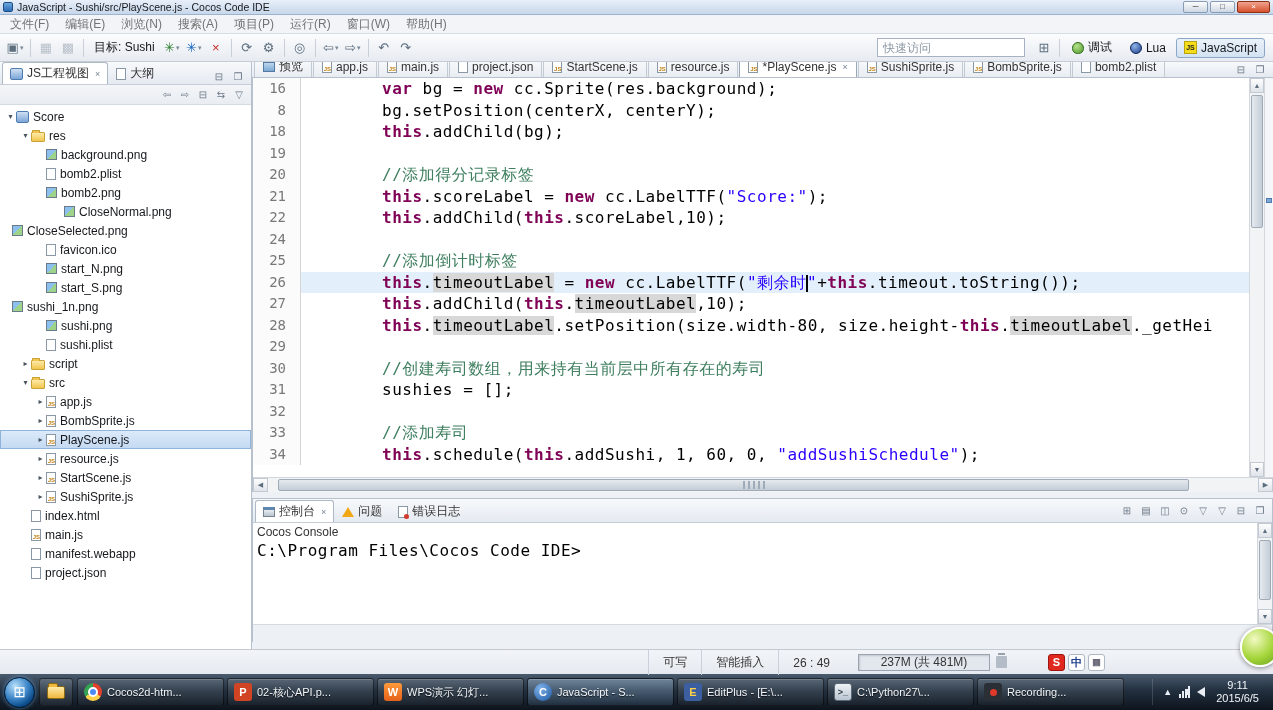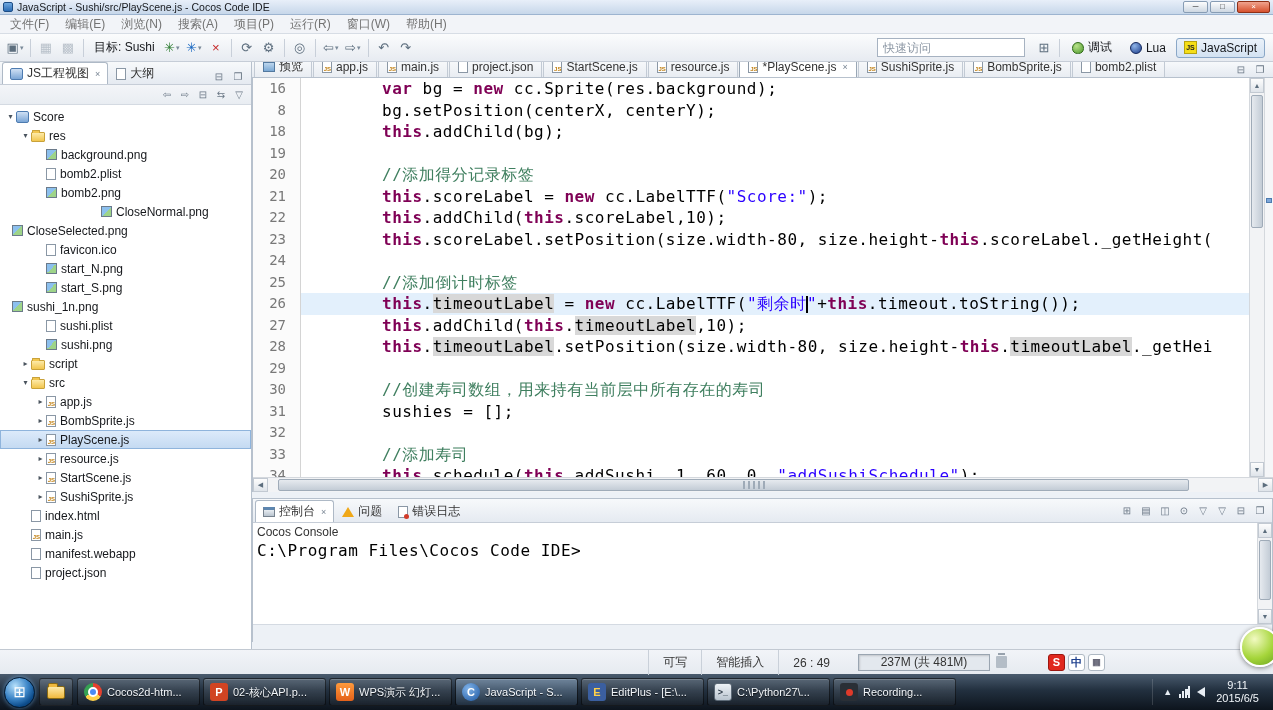--- a/index.html
+++ b/index.html
@@ -123,21 +123,21 @@
 .sg-zh{background:#fff;border:1px solid #aeb8c3;color:#1c3e8c}
 .sg-kb{background:#fff;border:1px solid #aeb8c3;color:#667;font-size:9px}
 
 
 .taskbar{height:36px;background:linear-gradient(#4a5b6e,#22303f 45%,#0d141d);display:flex;align-items:center;padding:0 4px;gap:4px}
 .start-orb{width:31px;height:31px;border-radius:50%;background:radial-gradient(circle at 35% 28%,#b6e0fa,#3d86c8 45%,#0d4d8c 72%,#062c54);border:1px solid #04203c;display:flex;align-items:center;justify-content:center;color:#fff;font-size:15px;box-shadow:0 0 4px rgba(120,190,255,.6)}
 .task-quick{width:34px;height:28px;display:flex;align-items:center;justify-content:center;border-radius:3px;background:linear-gradient(rgba(255,255,255,.18),rgba(255,255,255,.05));border:1px solid rgba(0,0,0,.5)}
 .tb-folder{width:18px;height:13px;background:linear-gradient(#fde9a8,#f0b93e);border:1px solid #8a6a12;border-radius:2px;position:relative}
 .tb-folder::before{content:"";position:absolute;top:-4px;left:0;width:8px;height:3px;background:#f0b93e;border:1px solid #8a6a12;border-bottom:none;border-radius:2px 2px 0 0}
 .task-buttons{display:flex;align-items:center;gap:3px;flex:1;min-width:0}
-.task-btn{width:123px;height:28px;display:flex;align-items:center;gap:5px;padding:4px 6px;border-radius:3px;background:linear-gradient(rgba(255,255,255,.14),rgba(255,255,255,.03));border:1px solid rgba(0,0,0,.55);box-shadow:inset 0 1px 0 rgba(255,255,255,.18)}
+.task-btn{width:147px;height:28px;display:flex;align-items:center;gap:5px;padding:4px 6px;border-radius:3px;background:linear-gradient(rgba(255,255,255,.14),rgba(255,255,255,.03));border:1px solid rgba(0,0,0,.55);box-shadow:inset 0 1px 0 rgba(255,255,255,.18)}
 .task-btn.active{background:linear-gradient(rgba(190,220,250,.38),rgba(120,170,220,.15));border-color:rgba(0,0,0,.7)}
 .task-label{color:#f2f6fa;font-size:11px;white-space:nowrap;overflow:hidden;text-overflow:ellipsis;text-shadow:0 1px 1px rgba(0,0,0,.8)}
 .app-ic{width:18px;height:18px;flex:none;display:flex;align-items:center;justify-content:center;font-size:11px;font-weight:bold;border-radius:3px;color:#fff}
 .ic-chrome{border-radius:50%;background:conic-gradient(#e4402e 0 33%,#ffd04a 33% 66%,#35a152 66% 100%);position:relative}
 .ic-chrome::after{content:"";position:absolute;inset:4px;background:#4a8af4;border:2px solid #fff;border-radius:50%}
 .ic-powerpoint{background:#d14423}
 .ic-wps{background:linear-gradient(#ff9a3c,#e4611a)}
 .ic-cocos{border-radius:50%;background:radial-gradient(circle at 35% 30%,#7fb2e8,#1c56a0)}
 .ic-editplus{background:#3b5fa0;color:#ffd04a}
 .ic-python{background:linear-gradient(#eef2f6,#b9c4cf);border:1px solid #5d6a77;color:#2d3a47;font-size:9px}
@@ -265,21 +265,21 @@
         <div class="tree-row" style="padding-left: 34px;">
           <span class="tw"></span>
           <span class="page-ic fic"></span>
           <span class="tlabel">bomb2.plist</span>
         </div>
         <div class="tree-row" style="padding-left: 34px;">
           <span class="tw"></span>
           <span class="img-ic fic"></span>
           <span class="tlabel">bomb2.png</span>
         </div>
-        <div class="tree-row" style="padding-left: 52px; margin-left: 37px;">
+        <div class="tree-row" style="padding-left: 52px;">
           <span class="tw"></span>
           <span class="img-ic fic"></span>
           <span class="tlabel">CloseNormal.png</span>
         </div>
         <div class="tree-row" style="">
           <span class="tw"></span>
           <span class="img-ic fic"></span>
           <span class="tlabel">CloseSelected.png</span>
         </div>
         <div class="tree-row" style="padding-left: 34px;">
@@ -297,27 +297,27 @@
           <span class="img-ic fic"></span>
           <span class="tlabel">start_S.png</span>
         </div>
         <div class="tree-row" style="">
           <span class="tw"></span>
           <span class="img-ic fic"></span>
           <span class="tlabel">sushi_1n.png</span>
         </div>
         <div class="tree-row" style="padding-left: 34px;">
           <span class="tw"></span>
+          <span class="img-ic fic"></span>
+          <span class="tlabel">sushi.png</span>
+        </div>
+        <div class="tree-row" style="padding-left: 34px;">
+          <span class="tw"></span>
           <span class="page-ic fic"></span>
           <span class="tlabel">sushi.plist</span>
-        </div>
-        <div class="tree-row" style="padding-left: 34px;">
-          <span class="tw"></span>
-          <span class="img-ic fic"></span>
-          <span class="tlabel">sushi.png</span>
         </div>
         <div class="tree-row" style="padding-left: 19px;">
           <span class="tw">▸</span>
           <span class="folder-ic fic"></span>
           <span class="tlabel">script</span>
         </div>
         <div class="tree-row" style="padding-left: 19px;">
           <span class="tw">▾</span>
           <span class="folder-ic fic"></span>
           <span class="tlabel">src</span>
@@ -427,21 +427,20 @@
     <div class="editor-region">
       <div class="editor-main">
         <div class="code" id="code">
             <div class="code-line"><div class="gut">16</div><div class="lc"><span>        </span><span class="kw">var</span><span> bg = </span><span class="kw">new</span><span> cc.Sprite(res.background);</span></div></div>
             <div class="code-line"><div class="gut">8</div><div class="lc"><span>        bg.setPosition(centerX, centerY);</span></div></div>
             <div class="code-line"><div class="gut">18</div><div class="lc"><span>        </span><span class="kw">this</span><span>.addChild(bg);</span></div></div>
             <div class="code-line"><div class="gut">19</div><div class="lc"></div></div>
             <div class="code-line"><div class="gut">20</div><div class="lc"><span>        </span><span class="com">//添加得分记录标签</span></div></div>
             <div class="code-line"><div class="gut">21</div><div class="lc"><span>        </span><span class="kw">this</span><span>.scoreLabel = </span><span class="kw">new</span><span> cc.LabelTTF(</span><span class="str">"Score:"</span><span>);</span></div></div>
             <div class="code-line"><div class="gut">22</div><div class="lc"><span>        </span><span class="kw">this</span><span>.addChild(</span><span class="kw">this</span><span>.scoreLabel,10);</span></div></div>
-            <div class="code-line"><div class="gut">23</div><div class="lc"><span>        </span><span class="kw">this</span><span>.scoreLabel.setPosition(size.width-80, size.height-</span><span class="kw">this</span><span>.scoreLabel._getHeight(</span></div></div>
             <div class="code-line"><div class="gut">24</div><div class="lc"></div></div>
             <div class="code-line"><div class="gut">25</div><div class="lc"><span>        </span><span class="com">//添加倒计时标签</span></div></div>
             <div class="code-line"><div class="gut">26</div><div class="lc cl"><span>        </span><span class="kw">this</span><span>.</span><span class="occ">timeoutLabel</span><span> = </span><span class="kw">new</span><span> cc.LabelTTF(</span><span class="str">"剩余时</span><span class="caret"></span><span class="str">"</span><span>+</span><span class="kw">this</span><span>.timeout.toString());</span></div></div>
             <div class="code-line"><div class="gut">27</div><div class="lc"><span>        </span><span class="kw">this</span><span>.addChild(</span><span class="kw">this</span><span>.</span><span class="occ">timeoutLabel</span><span>,10);</span></div></div>
             <div class="code-line"><div class="gut">28</div><div class="lc"><span>        </span><span class="kw">this</span><span>.</span><span class="occ">timeoutLabel</span><span>.setPosition(size.width-80, size.height-</span><span class="kw">this</span><span>.</span><span class="occ">timeoutLabel</span><span>._getHei</span></div></div>
             <div class="code-line"><div class="gut">29</div><div class="lc"></div></div>
             <div class="code-line"><div class="gut">30</div><div class="lc"><span>        </span><span class="com">//创建寿司数组，用来持有当前层中所有存在的寿司</span></div></div>
             <div class="code-line"><div class="gut">31</div><div class="lc"><span>        sushies = [];</span></div></div>
             <div class="code-line"><div class="gut">32</div><div class="lc"></div></div>
             <div class="code-line"><div class="gut">33</div><div class="lc"><span>        </span><span class="com">//添加寿司</span></div></div>

